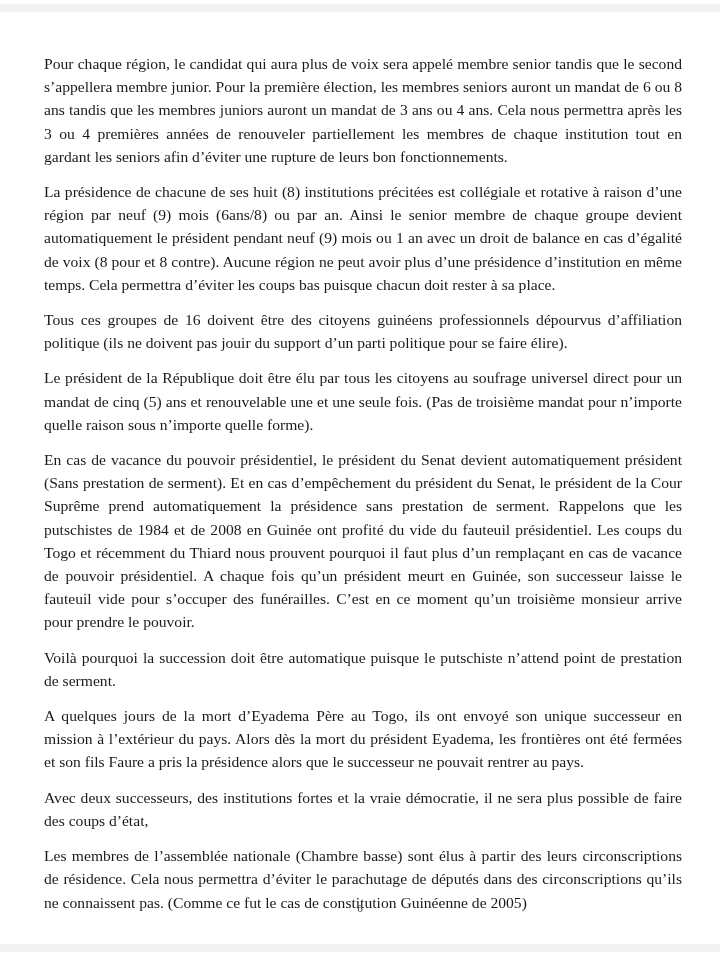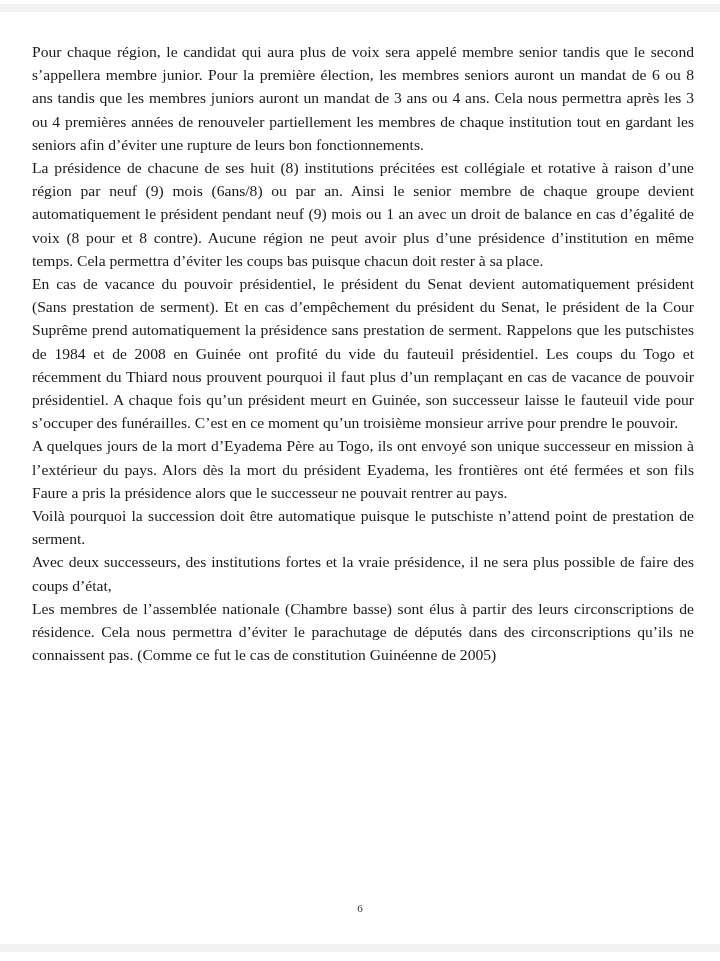--- a/index.html
+++ b/index.html
@@ -6,36 +6,38 @@
   body {
     width: 720px; height: 961px; background: #ffffff; position: relative; overflow: hidden;
     font-family: "Liberation Serif", "DejaVu Serif", serif;
   }
   .band-top { position: absolute; left: 0; top: 4px; width: 720px; height: 8px; background: #f2f2f2; }
   .band-bottom { position: absolute; left: 0; top: 944px; width: 720px; height: 8px; background: #f2f2f2; }
   .page {
     position: absolute; left: 32px; top: 40px; width: 662px;
     color: #1a1a1a; font-size: 15.6px; line-height: 23.2px;
   }
-  .para { margin: 0; text-align: justify; text-align-last: left; }
+  .para { margin: 12px; text-align: justify; text-align-last: left; }
   .page-number {
     position: absolute; left: 0; width: 720px; top: 902px; text-align: center;
     font-size: 11px; color: #333;
   }
 </style>
 </head>
 <body>
 
 <div class="band-top"></div>
 
 <div class="page">
   <p class="para">Pour chaque région, le candidat qui aura plus de voix sera appelé membre senior tandis que le second s’appellera membre junior. Pour la première élection, les membres seniors auront un mandat de 6 ou 8 ans tandis que les membres juniors auront un mandat de 3 ans ou 4 ans. Cela nous permettra après les 3 ou 4 premières années de renouveler partiellement les membres de chaque institution tout en gardant les seniors afin d’éviter une rupture de leurs  bon fonctionnements.</p>
   <p class="para">La présidence de chacune de ses huit (8) institutions précitées est collégiale et rotative à raison d’une région par neuf (9) mois (6ans/8) ou par an. Ainsi le senior membre de chaque groupe devient automatiquement le président pendant neuf (9) mois ou 1 an avec un droit de balance en cas d’égalité de voix (8 pour et 8 contre). Aucune région ne peut avoir plus d’une présidence d’institution en même temps. Cela permettra d’éviter les coups bas puisque chacun doit rester à sa place.</p>
+  <p class="para">Tous ces groupes de 16 doivent être des citoyens guinéens professionnels dépourvus d’affiliation politique (ils ne doivent pas jouir du support d’un parti politique pour se faire élire).</p>
+  <p class="para">Le président de la République doit être élu par tous les citoyens au soufrage universel direct pour un mandat de cinq (5) ans et renouvelable une et une seule fois. (Pas de troisième mandat pour n’importe quelle raison sous n’importe quelle forme).</p>
   <p class="para">En cas de vacance du pouvoir présidentiel, le président du Senat devient automatiquement président (Sans prestation de serment). Et en cas d’empêchement du président du Senat, le président de la Cour Suprême prend automatiquement la présidence sans prestation de serment. Rappelons que les putschistes de 1984 et de 2008 en Guinée ont profité du vide du fauteuil présidentiel. Les coups du Togo et récemment du Thiard nous prouvent pourquoi il faut plus d’un remplaçant en cas de vacance de pouvoir présidentiel. A chaque fois qu’un président meurt en Guinée, son successeur laisse le fauteuil vide pour s’occuper des funérailles. C’est en ce moment qu’un troisième monsieur arrive pour prendre le pouvoir.</p>
+  <p class="para">Voilà pourquoi la succession doit être automatique puisque le putschiste n’attend point de prestation de serment.</p>
   <p class="para">A quelques jours de la mort d’Eyadema Père au Togo, ils ont envoyé son unique successeur en mission à l’extérieur du pays. Alors dès la mort du président Eyadema, les frontières ont été fermées et son fils Faure a pris la présidence alors que le successeur ne pouvait rentrer au pays.</p>
-  <p class="para">Voilà pourquoi la succession doit être automatique puisque le putschiste n’attend point de prestation de serment.</p>
-  <p class="para">Avec deux successeurs, des institutions fortes et la vraie présidence, il ne sera plus possible de faire des coups d’état,</p>
+  <p class="para">Avec deux successeurs, des institutions fortes et la vraie démocratie, il ne sera plus possible de faire des coups d’état,</p>
   <p class="para">Les membres de l’assemblée nationale (Chambre basse) sont élus à partir des leurs circonscriptions de résidence. Cela nous permettra d’éviter le parachutage de députés dans des circonscriptions qu’ils ne connaissent pas. (Comme ce fut le cas de constitution Guinéenne de 2005)</p>
 </div>
 
 <div class="page-number">6</div>
 
 <div class="band-bottom"></div>
 
 </body></html>

